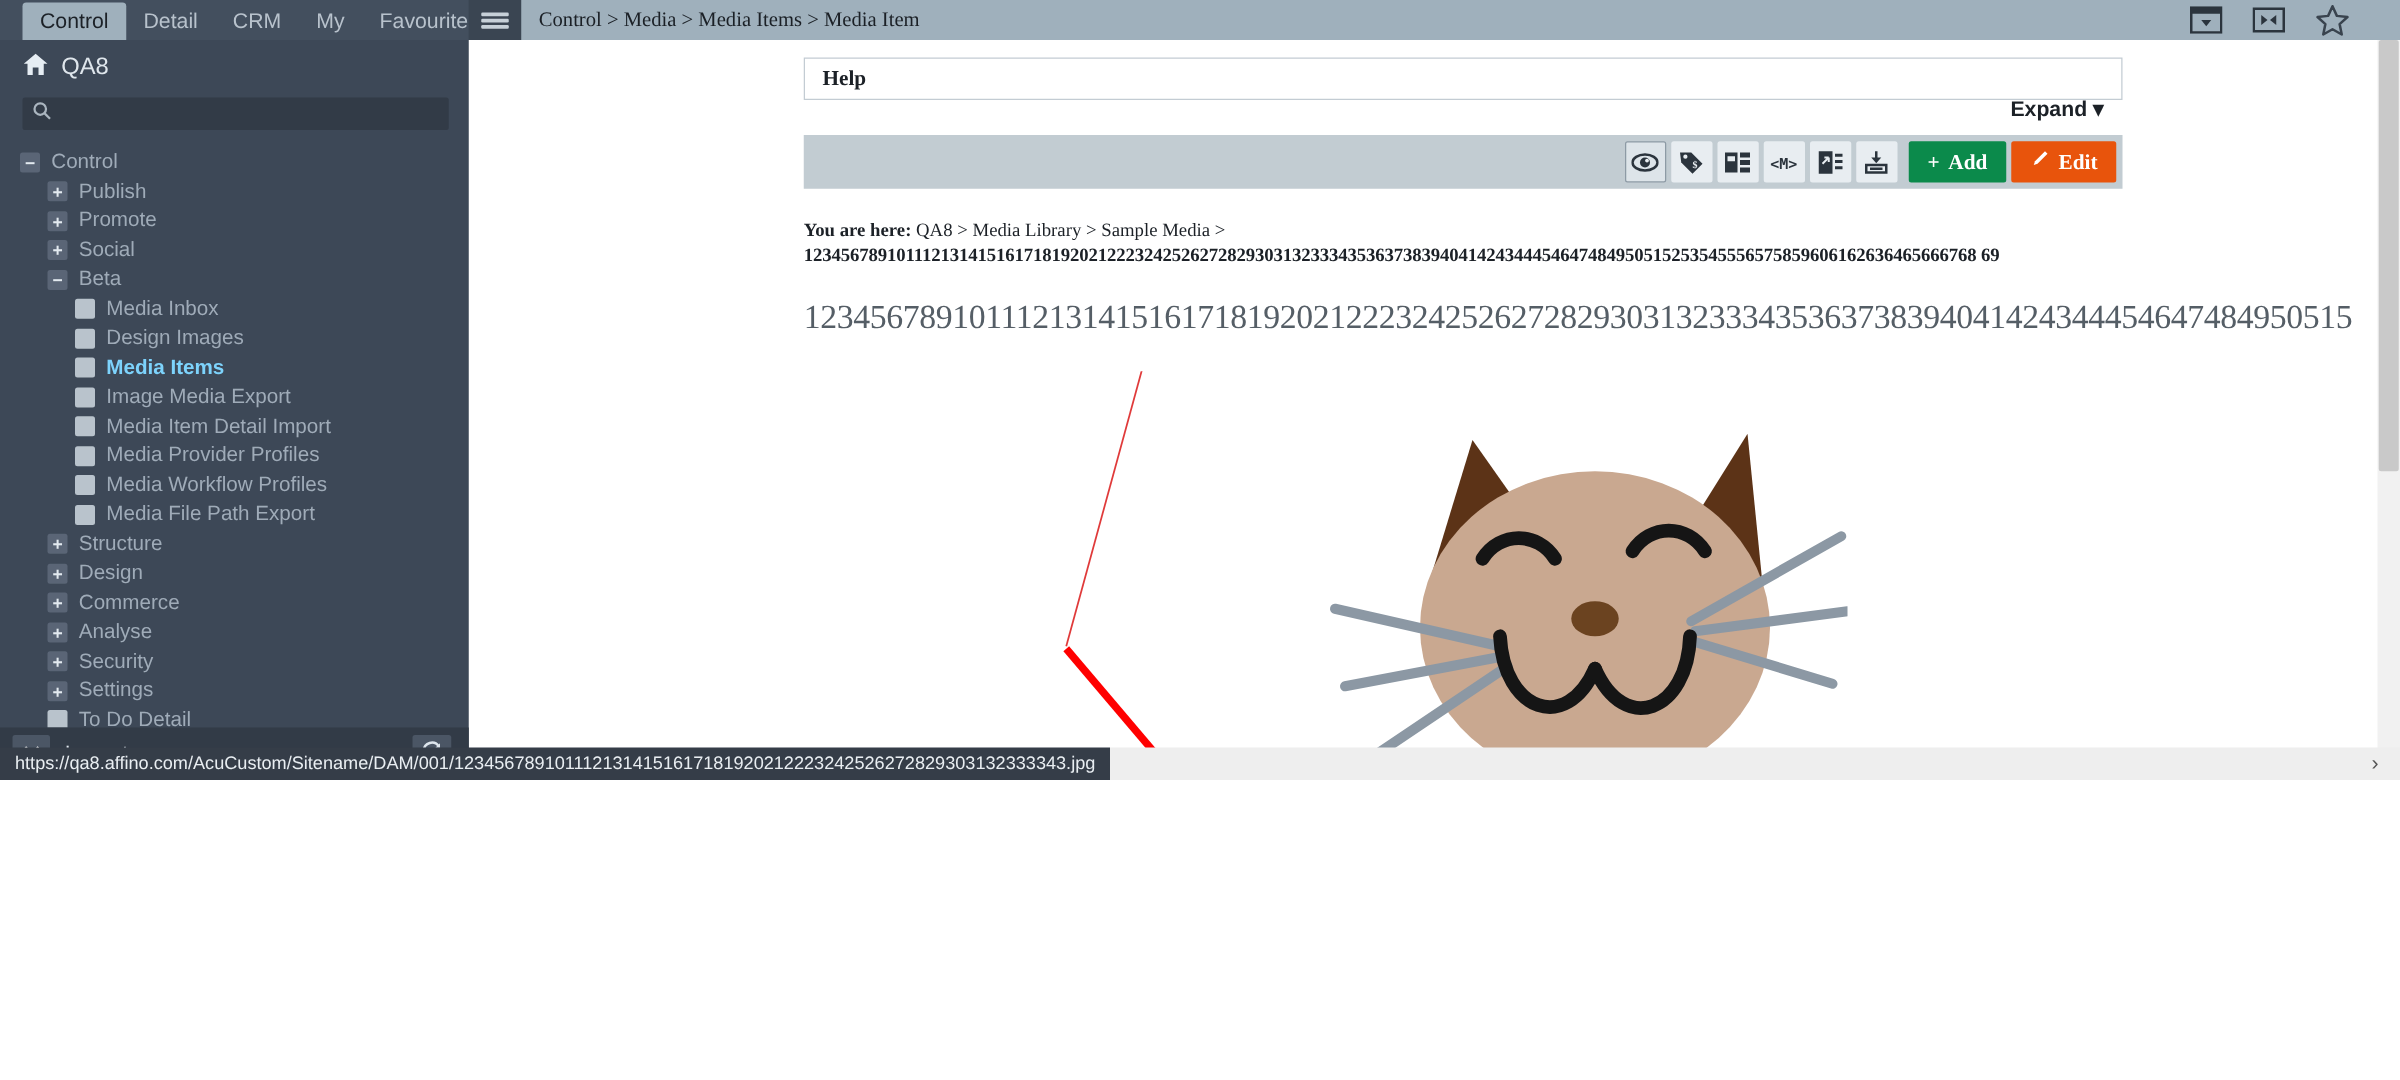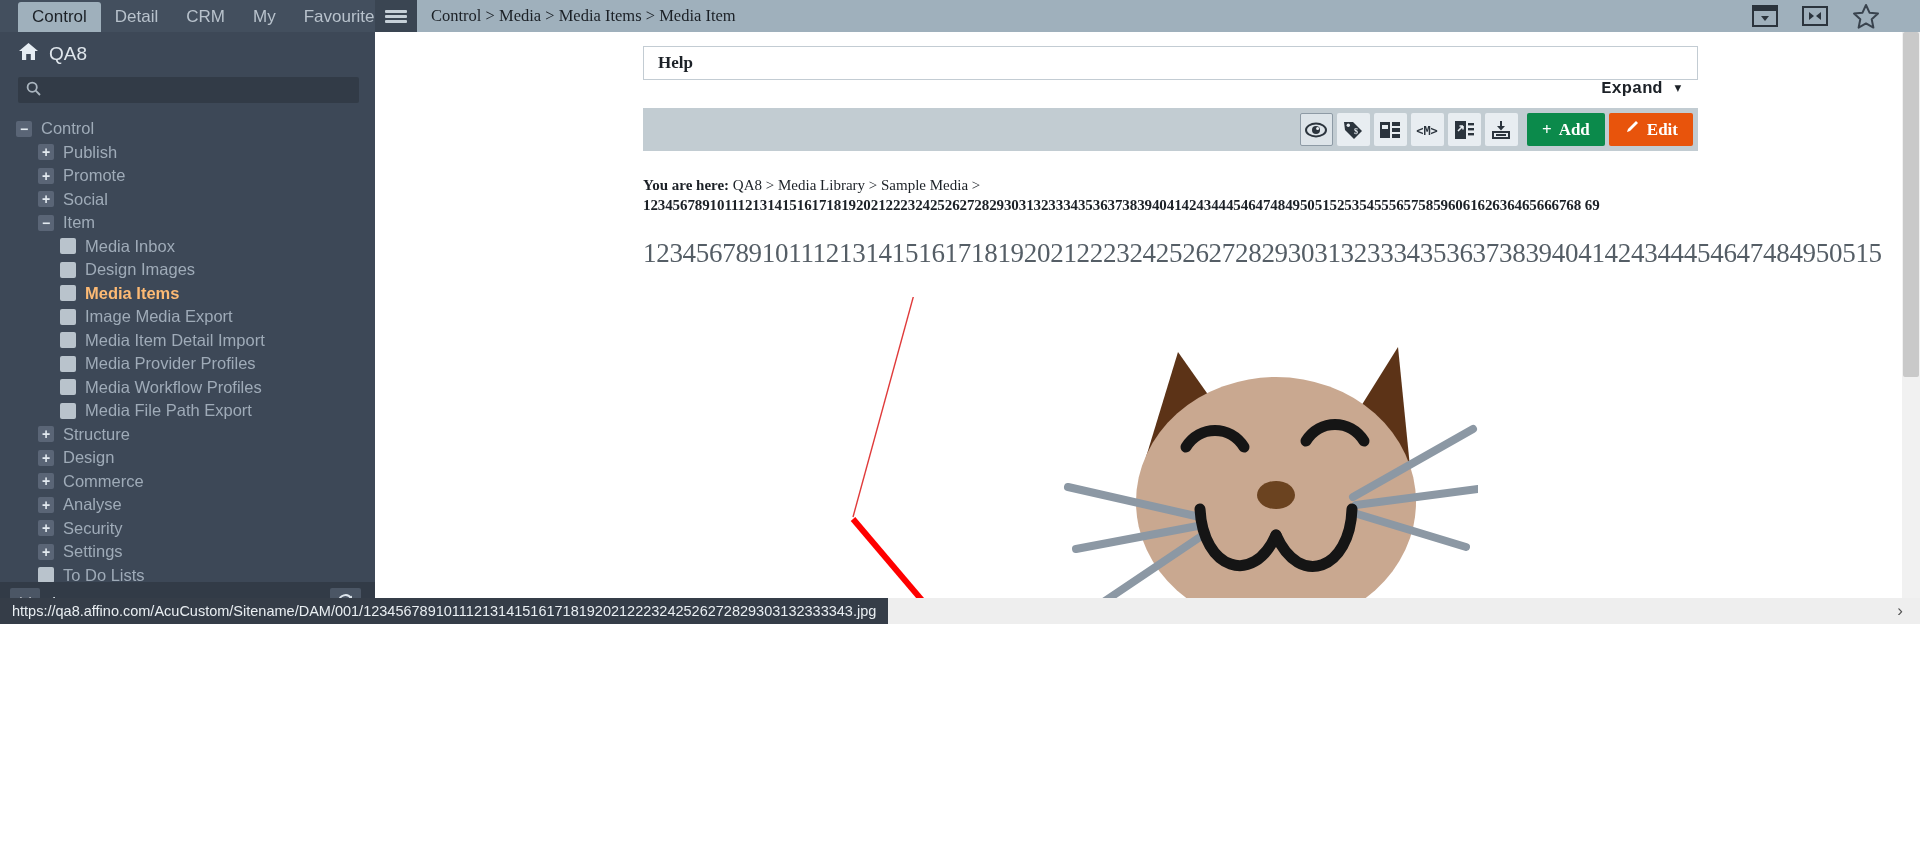--- a/index.html
+++ b/index.html
@@ -53,21 +53,21 @@
   .tree { flex: 1; overflow: hidden; padding-left: 16px; }
   .tnode { display: flex; align-items: center; gap: 9px; height: 23.5px; cursor: pointer; }
   .tbox {
     width: 16px; height: 16px; flex: 0 0 16px; border-radius: 2px;
     display: flex; align-items: center; justify-content: center;
     font-size: 14px; line-height: 1; color: #e3eaf0; font-weight: 700;
   }
   .tbox.pm { background: #5a6576; }
   .tbox.leafbox { background: #b9c3cc; }
   .tlabel { font-size: 16.5px; color: #9fabb8; white-space: nowrap; }
-  .tlabel.bold { font-weight: bold; color: #fdba74; }
+  .tlabel.bold { font-weight: bold; color: #7dd3fc; }
   .lvl0 { margin-left: 0px; }
   .lvl1 { margin-left: 22px; }
   .lvl2 { margin-left: 44px; }
 
   .logoutbar {
     height: 42px; background: #323b47; display: flex; align-items: center;
     justify-content: space-between; padding: 0 14px 0 10px;
   }
   .logout-left { display: flex; align-items: center; gap: 12px; cursor: pointer; }
   .x-btn {
@@ -83,21 +83,21 @@
   
   .main { flex: 1; background: #fff; position: relative; overflow: hidden; }
   .main-inner { padding: 14px 0 0 0; position: relative; height: 100%; }
 
   .helpbar {
     margin: 0 0 0 235px; width: 1055px; height: 34px; border: 1px solid #c3ccd3;
     display: flex; align-items: center; justify-content: space-between;
     padding: 0 14px; background: #fff;
   }
   .help-label { font-size: 17px; font-weight: bold; color: #1c2127; font-family: "Liberation Serif", serif; }
-  .expand-label { font-size: 17px; font-weight: bold; color: #1c2127; cursor: pointer; font-family: Liberation Mono, monospace; margin-top: 48px; }
+  .expand-label { font-size: 17px; font-weight: bold; color: #1c2127; cursor: pointer; font-family: Liberation Sans, sans-serif; margin-top: 48px; }
 
   .toolbar {
     margin: 28px 0 0 235px; width: 1055px; height: 43px; background: #c2ccd2;
     display: flex; align-items: center; justify-content: flex-end; padding-right: 5px; gap: 4px;
   }
   .tb-ico {
     width: 33px; height: 33px; background: #e8edf1; border-radius: 2px;
     display: flex; align-items: center; justify-content: center; cursor: pointer;
   }
   .tb-ico.sel { border: 1px solid #8d9aa5; background: #dde4e9; }
@@ -222,21 +222,21 @@
           <div class="tnode lvl1">
             <div class="tbox pm">+</div>
             <div class="tlabel">Promote</div>
           </div>
           <div class="tnode lvl1">
             <div class="tbox pm">+</div>
             <div class="tlabel">Social</div>
           </div>
           <div class="tnode lvl1">
             <div class="tbox pm">−</div>
-            <div class="tlabel">Item</div>
+            <div class="tlabel">Beta</div>
           </div>
           <div class="tnode lvl2">
             <div class="tbox leafbox"></div>
             <div class="tlabel">Media Inbox</div>
           </div>
           <div class="tnode lvl2">
             <div class="tbox leafbox"></div>
             <div class="tlabel">Design Images</div>
           </div>
           <div class="tnode lvl2">
@@ -282,21 +282,21 @@
           <div class="tnode lvl1">
             <div class="tbox pm">+</div>
             <div class="tlabel">Security</div>
           </div>
           <div class="tnode lvl1">
             <div class="tbox pm">+</div>
             <div class="tlabel">Settings</div>
           </div>
           <div class="tnode lvl1">
             <div class="tbox leafbox"></div>
-            <div class="tlabel">To Do Lists</div>
+            <div class="tlabel">To Do Detail</div>
           </div>
           <div class="tnode lvl1">
             <div class="tbox leafbox"></div>
             <div class="tlabel">Beta Elements</div>
           </div>
           <div class="tnode lvl1">
             <div class="tbox pm">+</div>
             <div class="tlabel">Custom</div>
           </div>
         </div>

